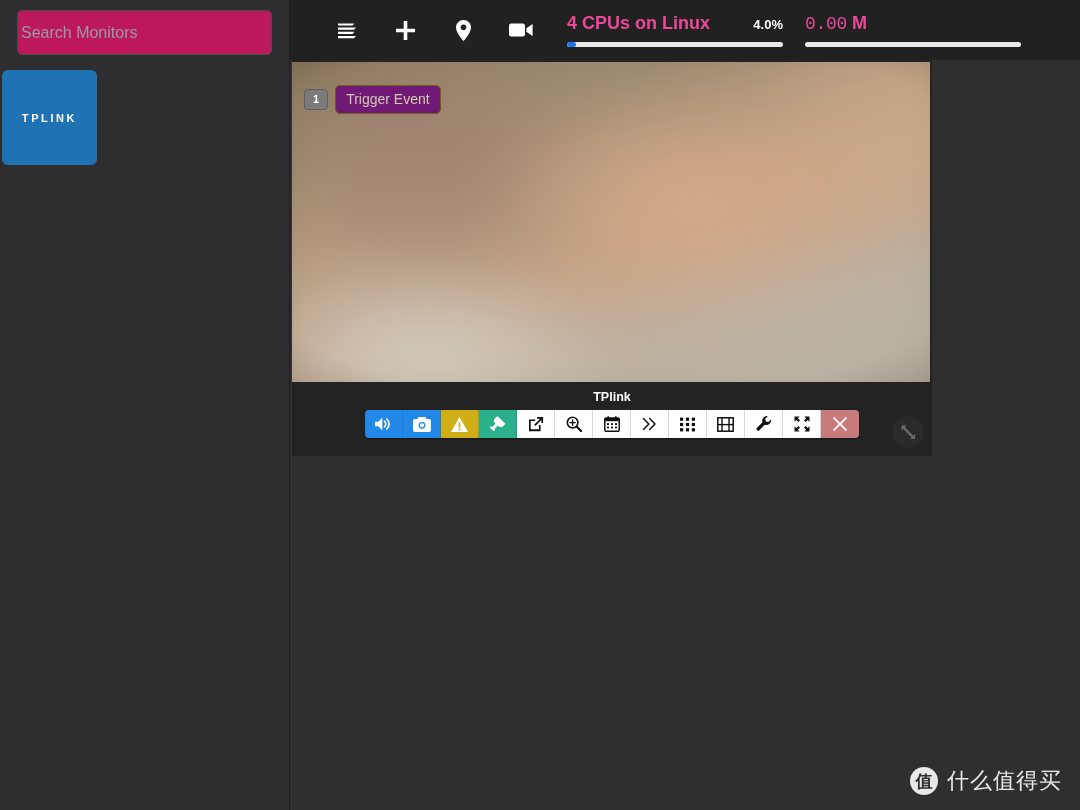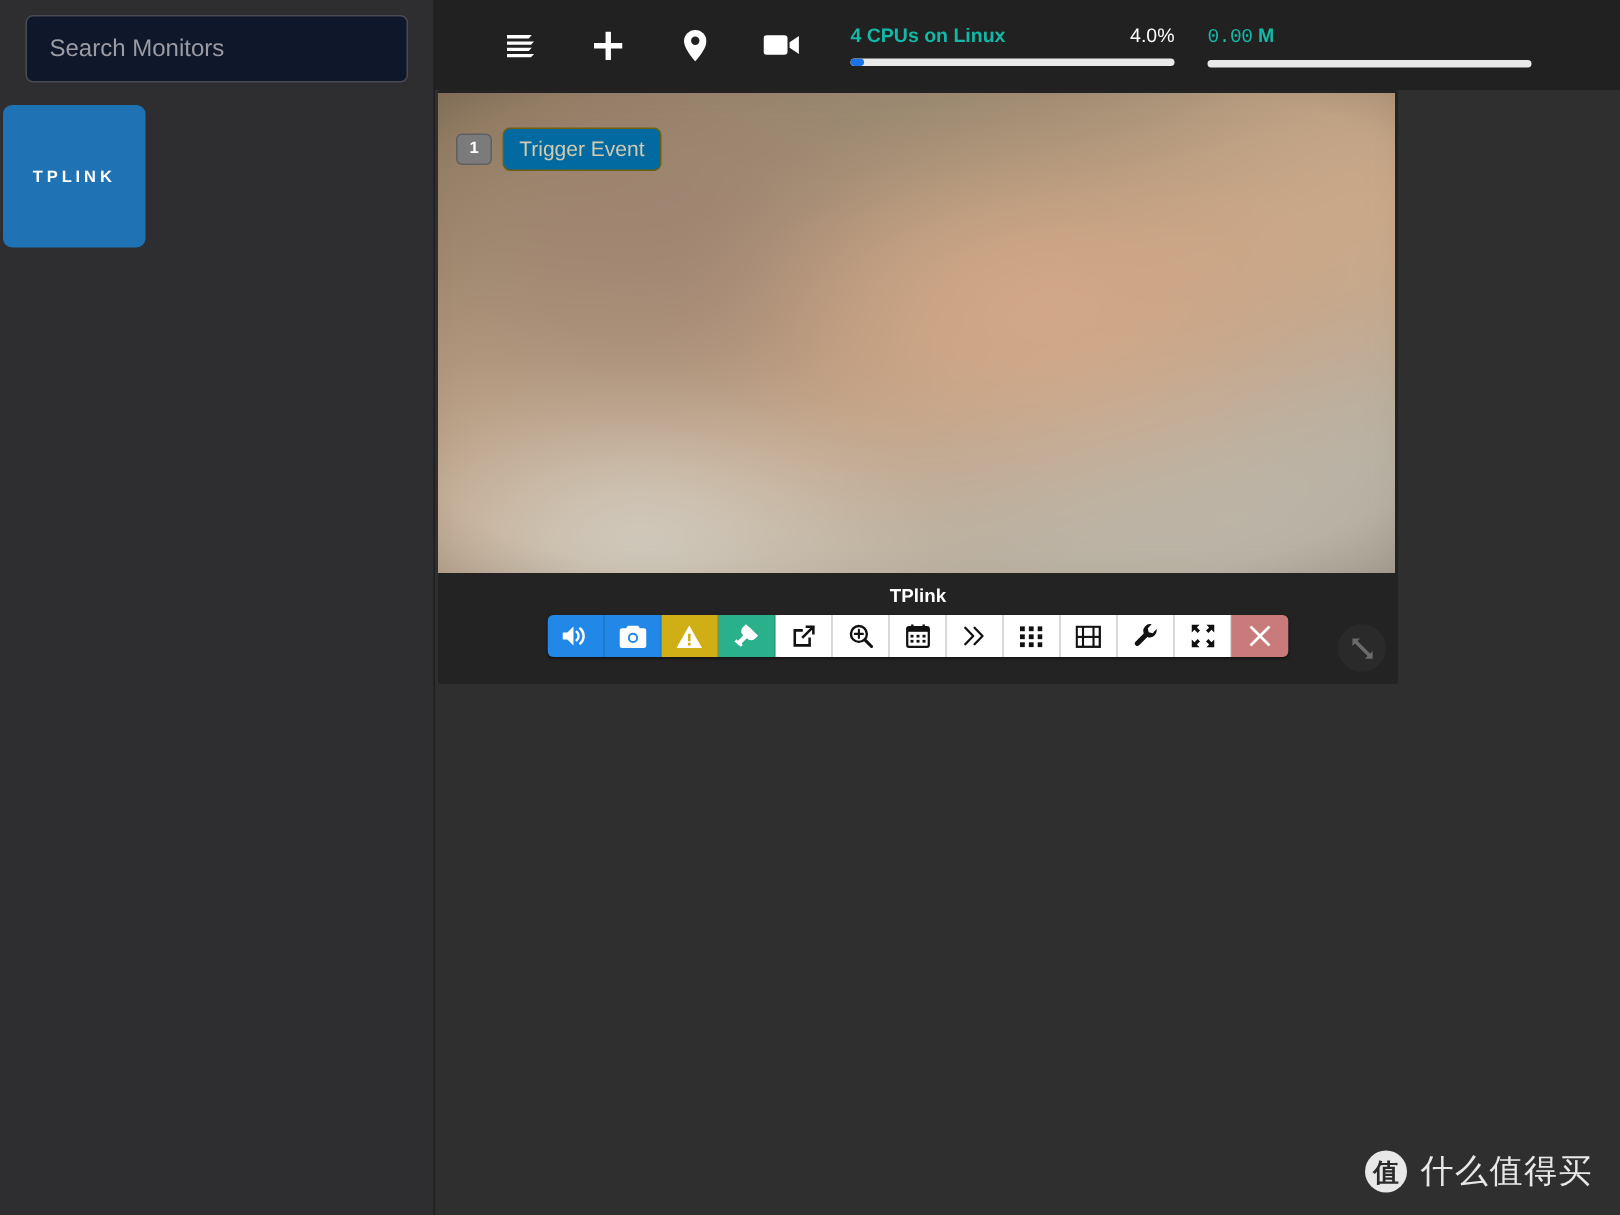--- a/index.html
+++ b/index.html
@@ -42,26 +42,26 @@
     margin-left: 8px;
     width: 28px; height: 28px;
     display: flex; align-items: center; justify-content: center;
     cursor: pointer;
   }
   .brand-cam svg { display: block; }
 
   .search-wrap { padding: 10px 17px 0 17px; }
   #search-monitors {
     width: 100%; height: 45px;
-    background: #0f172a;
+    background: #be185d;
     border: 1px solid #4a4a52;
     border-radius: 5px;
     color: #cfcfd4;
     font-size: 16px;
-    padding: 0 15px;
+    padding: 0 3px;
     outline: none;
     font-family: "Liberation Sans", sans-serif;
   }
   #search-monitors::placeholder { color: #9b9ba3; opacity: 1; }
 
   .monitor-list { padding: 15px 0 0 0; }
   .monitor-card {
     width: 95px; height: 95px;
     background: #1f72b4;
     border-radius: 6px;
@@ -108,24 +108,24 @@
     flex-direction: column;
     justify-content: center;
   }
   .stat-line {
     display: flex; align-items: baseline;
     justify-content: space-between;
     white-space: nowrap;
     margin-bottom: 8px;
   }
   .stat-name {
-    color: #14b8a6; font-size: 13px; font-weight: bold;
+    color: #ec4899; font-size: 18px; font-weight: bold;
   }
   .stat-name .num { font-family: "Liberation Mono", monospace; font-weight: normal; letter-spacing: -0.3px;}
-  .stat-pct { color: #ffffff; font-size: 13px; font-weight: normal; }
+  .stat-pct { color: #ffffff; font-size: 13px; font-weight: bold; }
   .bar {
     height: 5px; width: 100%;
     background: #e9e9e9;
     border-radius: 3px;
     overflow: hidden;
   }
   .bar > i {
     display: block; height: 100%;
     background: #1a73e8;
     border-radius: 3px;
@@ -173,21 +173,21 @@
     background: #7b7b7b;
     color: #ffffff;
     font-size: 11px; font-weight: bold;
     border: 1px solid #5f5f5f;
     border-radius: 4px;
     padding: 4px 8px;
     line-height: 1;
     cursor: pointer;
   }
   .badge-trigger {
-    background: #0369a1;
+    background: #701a75;
     color: #cfcab0;
     font-size: 14px;
     border: 1px solid #6d6011;
     border-radius: 5px;
     padding: 6px 10px 7px;
     line-height: 1;
     cursor: pointer;
   }
 
   .panel-title {

